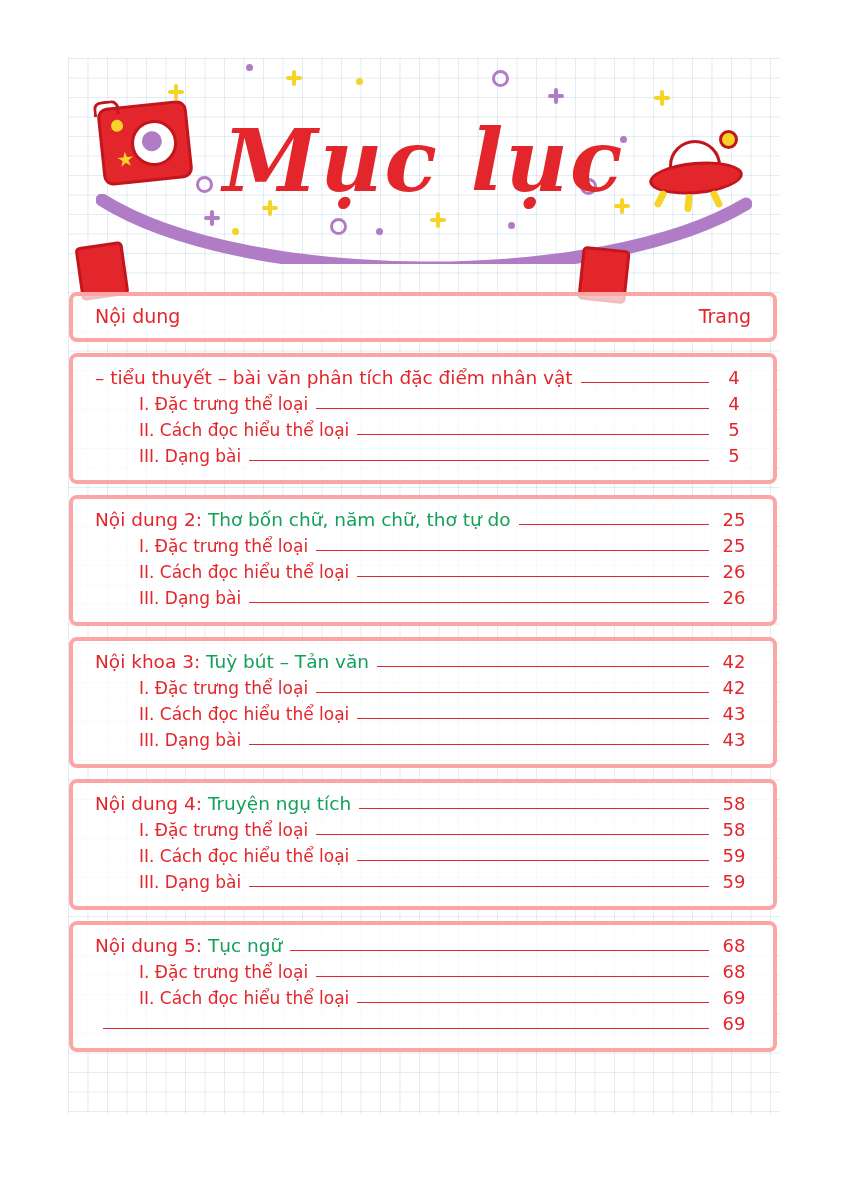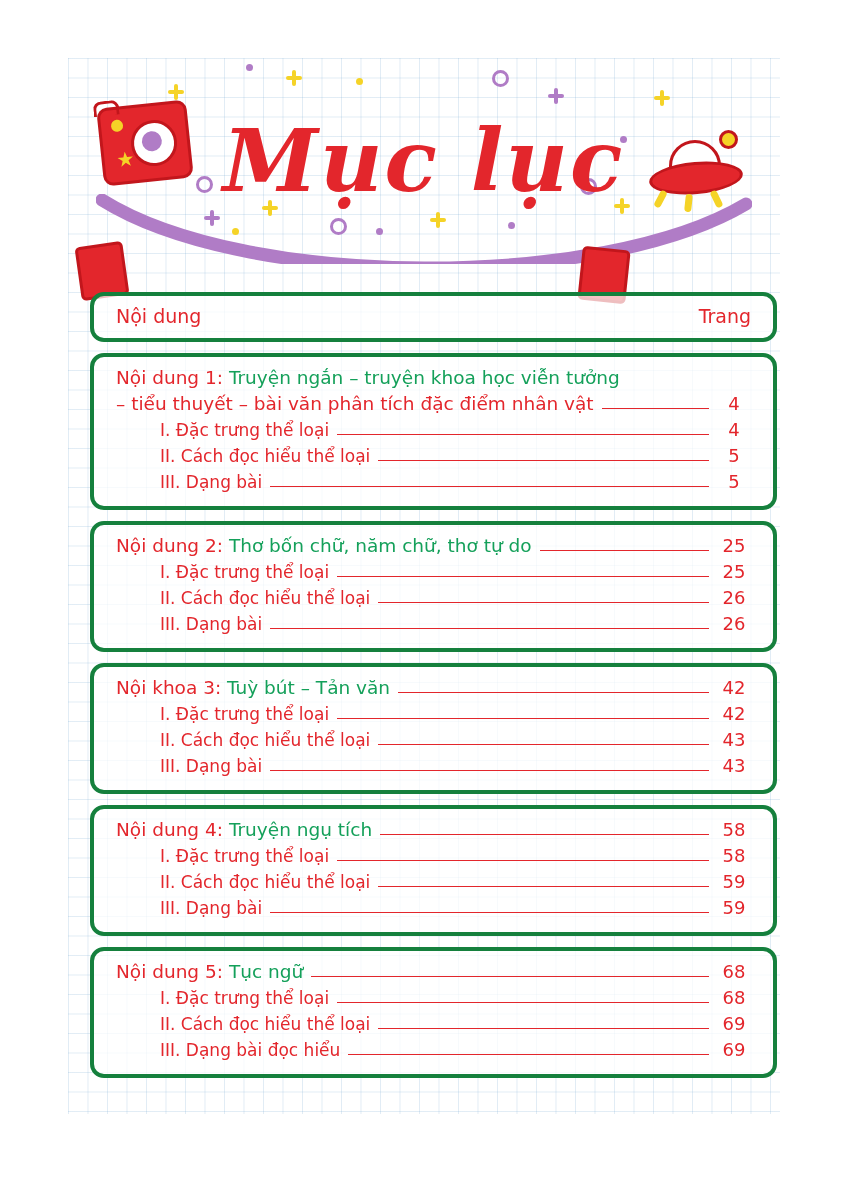--- a/index.html
+++ b/index.html
@@ -193,26 +193,25 @@
   .knot.right { left: 580px; top: 248px; transform: rotate(6deg); }
 
   
   .toc {
     position: absolute;
     left: 69px;
     top: 292px;
     width: 708px;
   }
   .block {
-    border: 4px solid #15803d;
-    border-radius: 14px;
+    border: 4px solid #fca5a5;
+    border-radius: 8px;
     margin-bottom: 11px;
     padding: 10px 22px 14px 22px;
     background: rgba(255,255,255,0.72);
-    margin-left: 21px;
   }
   .block.head {
     padding: 9px 22px 11px 22px;
   }
 
   .row {
     display: flex;
     align-items: flex-end;
     font-family: "DejaVu Sans", sans-serif;
   }
@@ -318,27 +317,20 @@
 <div class="toc">
 
   <div class="block head">
     <div class="hdr-row">
       <span class="hdr-left">Nội dung</span>
       <span class="hdr-right">Trang</span>
     </div>
   </div>
 
   <div class="block">
-    <div class="row nolead">
-      <span class="label">
-        <span>Nội dung 1:</span>
-        <span class="green">Truyện ngắn – truyện khoa học viễn tưởng</span>
-      </span>
-      <span class="lead"></span>
-    </div>
     <div class="row cont">
       <span class="label">– tiểu thuyết – bài văn phân tích đặc điểm nhân vật</span>
       <span class="lead"></span>
       <span class="page">4</span>
     </div>
     <div class="row">
       <span class="sub">I. Đặc trưng thể loại</span>
       <span class="lead"></span>
       <span class="page">4</span>
     </div>
@@ -445,19 +437,18 @@
       <span class="sub">I. Đặc trưng thể loại</span>
       <span class="lead"></span>
       <span class="page">68</span>
     </div>
     <div class="row">
       <span class="sub">II. Cách đọc hiểu thể loại</span>
       <span class="lead"></span>
       <span class="page">69</span>
     </div>
     <div class="row">
-      <span class="sub">III. Dạng bài đọc hiểu</span>
       <span class="lead"></span>
       <span class="page">69</span>
     </div>
   </div>
 
 </div>
 
 </body></html>

